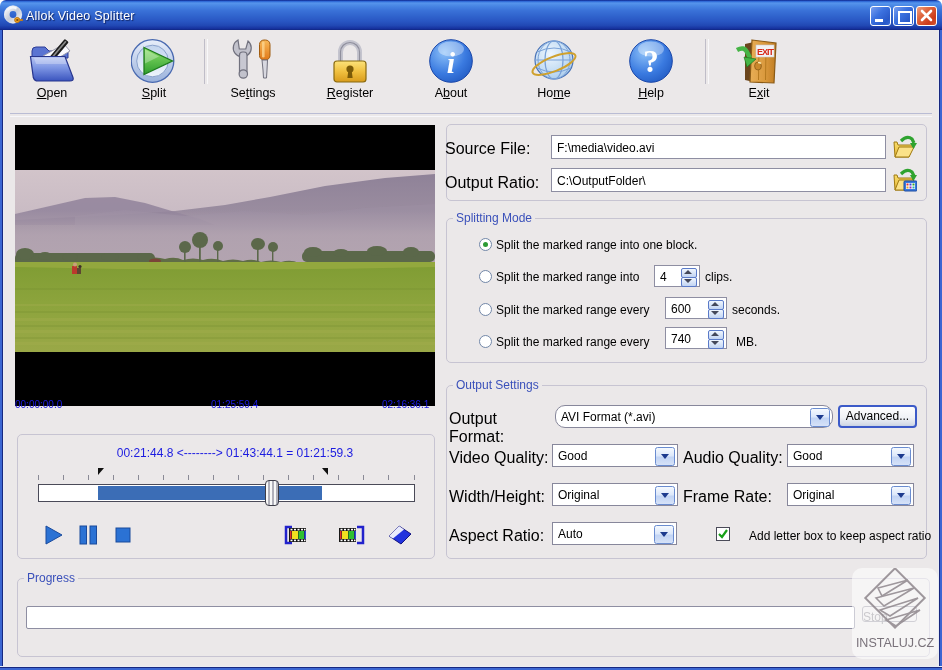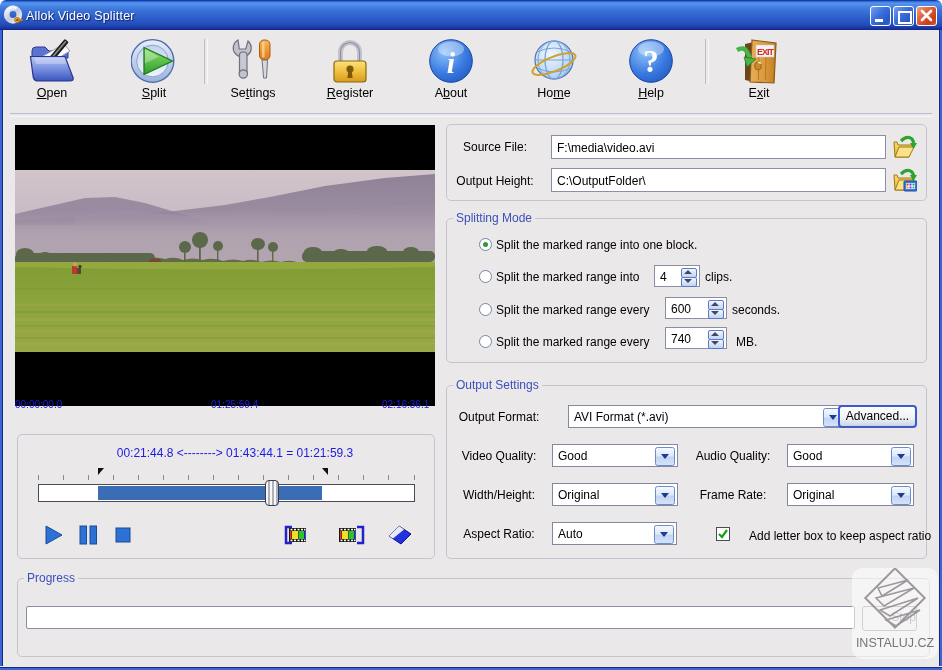--- a/index.html
+++ b/index.html
@@ -28,21 +28,21 @@
     border-top:1px solid #b9bcd4;border-bottom:1px solid #f6f6fa;}
   
   .grp{border:1px solid #c7c4d2;border-radius:5px;box-sizing:border-box;}
   .gtitle{color:#3a50ba;font-size:12px;background:#ebe8e9;padding:0 3px;}
   
   #video{left:15px;top:125px;width:420px;height:281px;background:#000;}
   .tstamp{color:#1c1ce0;font-size:10px;top:399px;}
   
   .field{background:#fff;border:1px solid #8e8ea2;box-sizing:border-box;
      font-size:12px;padding:5px 0 0 5px;overflow:hidden;white-space:nowrap;}
-  .lab{font-size:12px;text-align:center;}
+  .lab{font-size:16px;text-align:left;}
   
   .combo{background:#fff;border:1px solid #87879b;box-sizing:border-box;height:23px;
      font-size:12px;padding:4px 0 0 5px;}
   .carr{position:absolute;top:2px;width:18px;height:17px;border:1px solid #6a8cd0;border-radius:2.5px;
      background:linear-gradient(180deg,#f5f9fe 0%,#dde8fa 45%,#c2d4f4 55%,#d6e2f8 100%);}
   .carr:after{content:"";position:absolute;left:4.5px;top:6px;border:4px solid transparent;
      border-top:5.5px solid #1c3a8e;}
   .spin{background:#fff;border:1px solid #8e8ea2;box-sizing:border-box;font-size:12px;}
   .sbtn{position:absolute;right:2px;width:14px;height:8px;border:1px solid #5a7ac8;border-radius:2px;
      background:linear-gradient(180deg,#f0f6fe,#c2d4f2);}
@@ -398,21 +398,21 @@
       <g transform="translate(104 0)">
         <polygon points="12,1 24,9 14,19 2,11" fill="#2233dd" stroke="#101080" stroke-width="1"></polygon>
         <polygon points="12,1 17,4.5 6,13.5 2,11" fill="#fff" opacity=".9"></polygon>
       </g>
     </svg>
   </div>
 
   <div class="abs grp" style="left:446px;top:124px;width:481px;height:77px;"></div>
   <div class="abs lab" style="left:445px;top:140px;width:100px;">Source File:</div>
   <div class="abs field" style="left:551px;top:135px;width:335px;height:24px;">F:\media\video.avi</div>
-  <div class="abs lab" style="left:445px;top:174px;width:100px;">Output Height:</div>
+  <div class="abs lab" style="left:445px;top:174px;width:100px;">Output Ratio:</div>
   <div class="abs field" style="left:551px;top:168px;width:335px;height:24px;">C:\OutputFolder\</div>
   <div class="abs" id="foldico1" style="left:892px;top:135px;">
     <svg width="25" height="24" viewBox="0 0 25 24">
       <polygon points="2,7 3,22 17,22 21,10 6,10 5,7" fill="url(#yfold)" stroke="#a07a10" stroke-width="1"></polygon>
       <polygon points="3,22 7,12 22,12 17,22" fill="#fbe289" stroke="#a07a10" stroke-width="1"></polygon>
       <path d="M9 6 Q15 0 20 4 L22 8" fill="none" stroke="#2fa32f" stroke-width="3.2"></path>
       <polygon points="18,8 25,8 21.5,14" fill="#2fa32f"></polygon>
     </svg>
   </div>
   <div class="abs" id="foldico2" style="left:892px;top:168px;">
@@ -492,21 +492,21 @@
         </svg>
       </div>
     </div>
     <div class="abs rlab" style="left:736px;top:335px;">MB.</div>
   </div>
 
   <div class="abs grp" style="left:446px;top:385px;width:481px;height:174px;"></div>
   <div class="abs gtitle" style="left:453px;top:378px;">Output Settings</div>
   <div id="outset">
     <div class="abs lab" style="left:449px;top:410px;width:100px;">Output Format:</div>
-    <div class="abs combo" style="left:568px;top:405px;width:278px;">AVI Format (*.avi)<div class="carr" style="right:2px;"></div></div>
+    <div class="abs combo" style="left:555px;top:405px;width:278px;border-radius:10px;">AVI Format (*.avi)<div class="carr" style="right:2px;"></div></div>
     <div class="abs" style="left:838px;top:405px;width:79px;height:23px;border:2px solid #3c5ac8;border-radius:4px;box-sizing:border-box;background:linear-gradient(180deg,#fdfdfe 0%,#f0f2f6 55%,#d6dce8 90%,#c8d2e2 100%);text-align:center;line-height:19px;font-size:12px;">Advanced...</div>
     <div class="abs lab" style="left:449px;top:449px;width:100px;">Video Quality:</div>
     <div class="abs combo" style="left:552px;top:444px;width:126px;">Good<div class="carr" style="right:2px;"></div></div>
     <div class="abs lab" style="left:683px;top:449px;width:100px;">Audio Quality:</div>
     <div class="abs combo" style="left:787px;top:444px;width:127px;">Good<div class="carr" style="right:2px;"></div></div>
     <div class="abs lab" style="left:449px;top:488px;width:100px;">Width/Height:</div>
     <div class="abs combo" style="left:552px;top:483px;width:126px;">Original<div class="carr" style="right:2px;"></div></div>
     <div class="abs lab" style="left:683px;top:488px;width:100px;">Frame Rate:</div>
     <div class="abs combo" style="left:787px;top:483px;width:127px;">Original<div class="carr" style="right:2px;"></div></div>
     <div class="abs lab" style="left:449px;top:527px;width:100px;">Aspect Ratio:</div>
@@ -515,21 +515,21 @@
       <svg width="12" height="12" viewBox="0 0 12 12" style="position:absolute;left:0;top:0">
         <path d="M2 6 L5 9 L10 2" fill="none" stroke="#18a018" stroke-width="2.2"></path>
       </svg>
     </div>
     <div class="abs" style="left:734px;top:529px;font-size:12px;margin-left:15px;">Add letter box to keep aspect ratio</div>
   </div>
 
   <div class="abs grp" style="left:17px;top:578px;width:913px;height:79px;"></div>
   <div class="abs gtitle" style="left:24px;top:571px;">Progress</div>
   <div class="abs" style="left:26px;top:606px;width:829px;height:23px;background:#fff;border:1px solid #8e8ea2;border-radius:2px;box-sizing:border-box;"></div>
-  <div class="abs" style="left:862px;top:606px;width:55px;height:25px;background:#ece9ea;border:1px solid #9a98a4;border-radius:3px;box-sizing:border-box;color:#8a8890;text-align:right;line-height:21px;">Stop</div>
+  <div class="abs" style="left:862px;top:606px;width:55px;height:16px;background:#ece9ea;border:1px solid #9a98a4;border-radius:3px;box-sizing:border-box;color:#8a8890;text-align:left;line-height:21px;">Stop</div>
 
   <div id="wmark" class="abs" style="left:852px;top:568px;width:86px;height:91px;background:rgba(255,255,255,.55);border-radius:10px;">
     <svg width="86" height="91" viewBox="0 0 86 91">
       <g stroke="#8f878d" stroke-width="2" fill="none" opacity=".85">
         <rect x="22" y="9" width="42" height="42" transform="rotate(45 43 30)"></rect>
         <g stroke-width="1.6">
           <polygon points="26,20 56,12 30,28"></polygon>
           <polygon points="24,30 62,20 32,38"></polygon>
           <polygon points="28,42 66,30 38,48"></polygon>
           <polygon points="34,52 68,42 44,58"></polygon>

